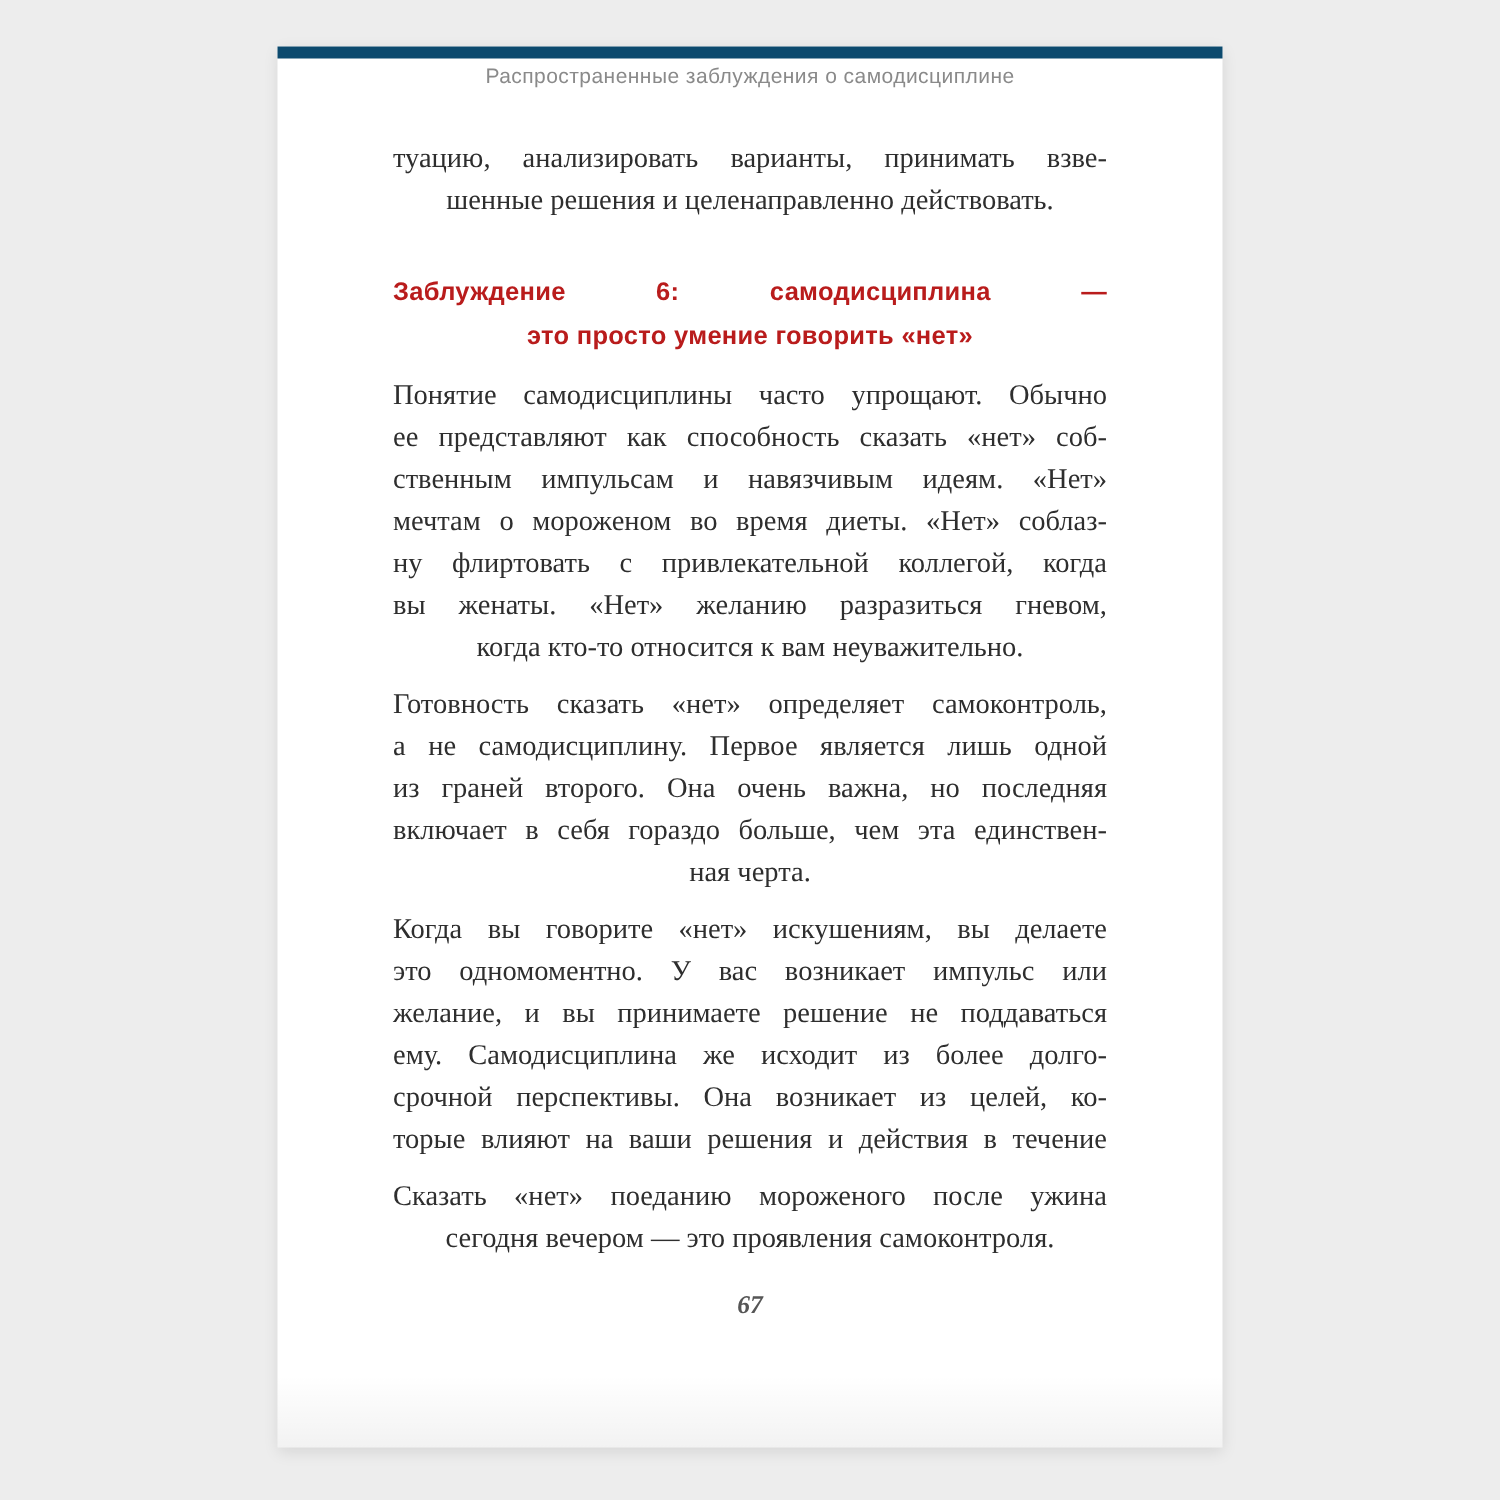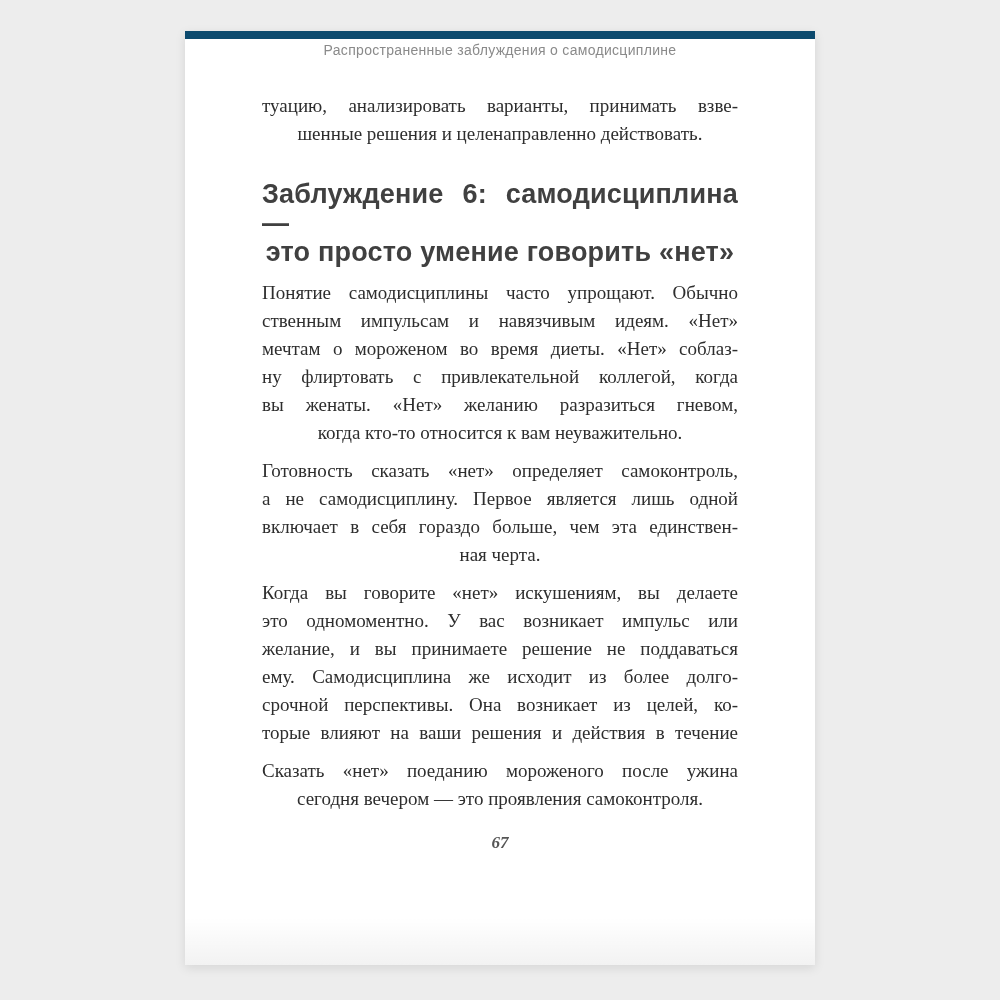--- a/index.html
+++ b/index.html
@@ -52,24 +52,24 @@
   .para {
     font-size: 19px;
     line-height: 28px;
     margin: 0;
   }
   .para-intro { margin-top: 34px; }
   .heading {
     margin: 32px 0 0 0;
     font-family: "Liberation Sans", sans-serif;
     font-weight: bold;
-    font-size: 27px;
+    font-size: 17px;
     line-height: 29px;
     letter-spacing: 0.2px;
-    color: #404040;
+    color: #b91c1c;
   }
   .para-body { margin-top: 10px; }
   .para-first-after-heading { margin-top: 12px; }
   .line { text-align: center; }
   .line.jl {
     text-align: justify;
     text-align-last: justify;
   }
   .page-number {
     margin-top: 20px;
@@ -92,29 +92,31 @@
       <div class="para para-intro">
           <div class="line jl">туацию, анализировать варианты, принимать взве-</div>
           <div class="line">шенные решения и целенаправленно действовать.</div>
         </div>
       <div class="heading">
           <div class="line jl">Заблуждение 6: самодисциплина —</div>
           <div class="line">это просто умение говорить «нет»</div>
         </div>
       <div class="para para-body para-first-after-heading">
           <div class="line jl">Понятие самодисциплины часто упрощают. Обычно</div>
+          <div class="line jl">ее представляют как способность сказать «нет» соб-</div>
           <div class="line jl">ственным импульсам и навязчивым идеям. «Нет»</div>
           <div class="line jl">мечтам о мороженом во время диеты. «Нет» соблаз-</div>
           <div class="line jl">ну флиртовать с привлекательной коллегой, когда</div>
           <div class="line jl">вы женаты. «Нет» желанию разразиться гневом,</div>
           <div class="line">когда кто-то относится к вам неуважительно.</div>
         </div>
       <div class="para para-body">
           <div class="line jl">Готовность сказать «нет» определяет самоконтроль,</div>
           <div class="line jl">а не самодисциплину. Первое является лишь одной</div>
+          <div class="line jl">из граней второго. Она очень важна, но последняя</div>
           <div class="line jl">включает в себя гораздо больше, чем эта единствен-</div>
           <div class="line">ная черта.</div>
         </div>
       <div class="para para-body">
           <div class="line jl">Когда вы говорите «нет» искушениям, вы делаете</div>
           <div class="line jl">это одномоментно. У вас возникает импульс или</div>
           <div class="line jl">желание, и вы принимаете решение не поддаваться</div>
           <div class="line jl">ему. Самодисциплина же исходит из более долго-</div>
           <div class="line jl">срочной перспективы. Она возникает из целей, ко-</div>
           <div class="line jl">торые влияют на ваши решения и действия в течение</div>

